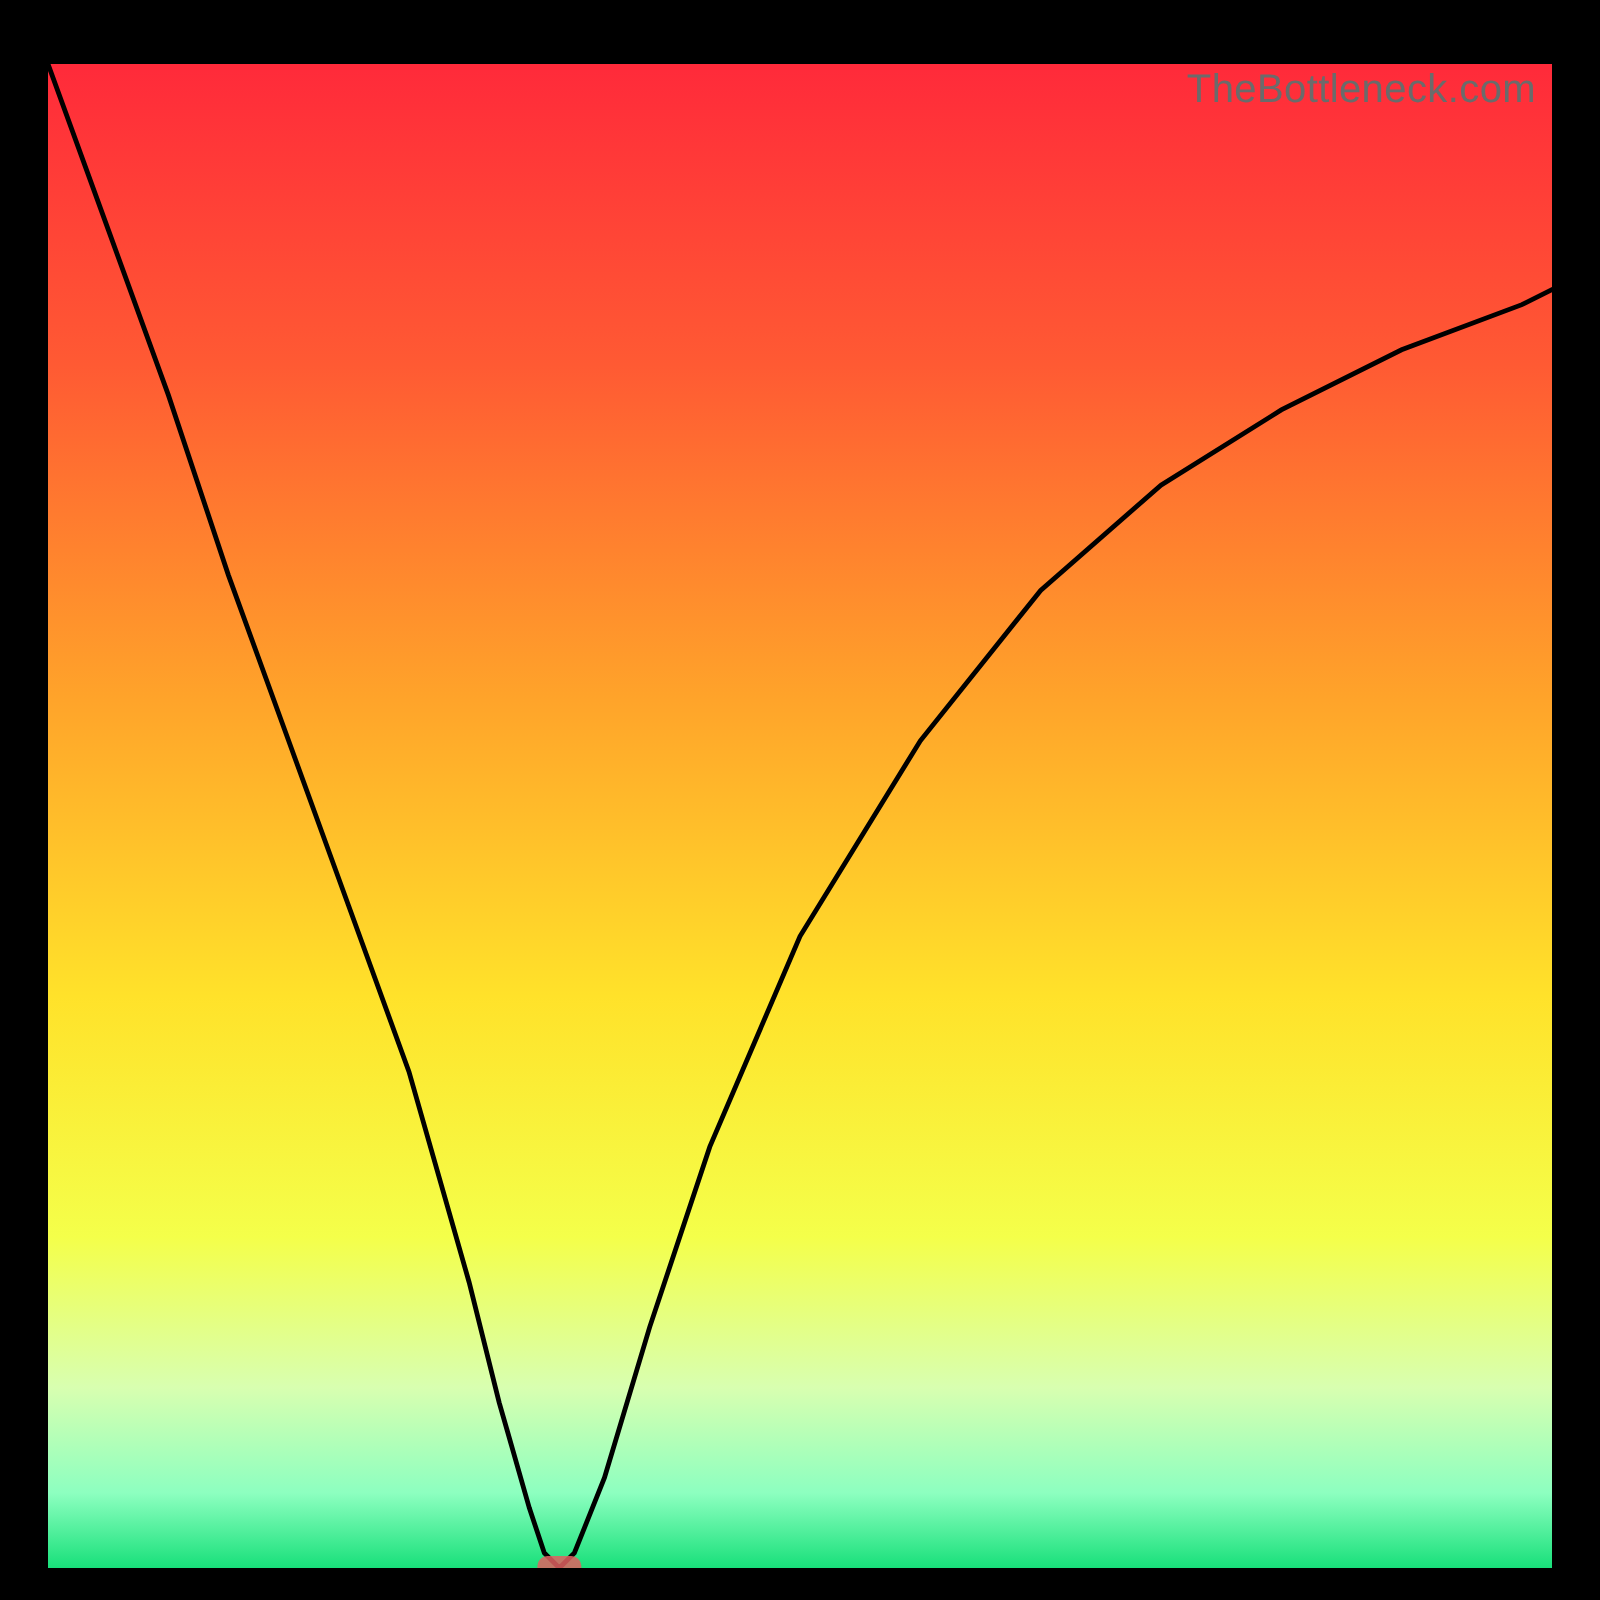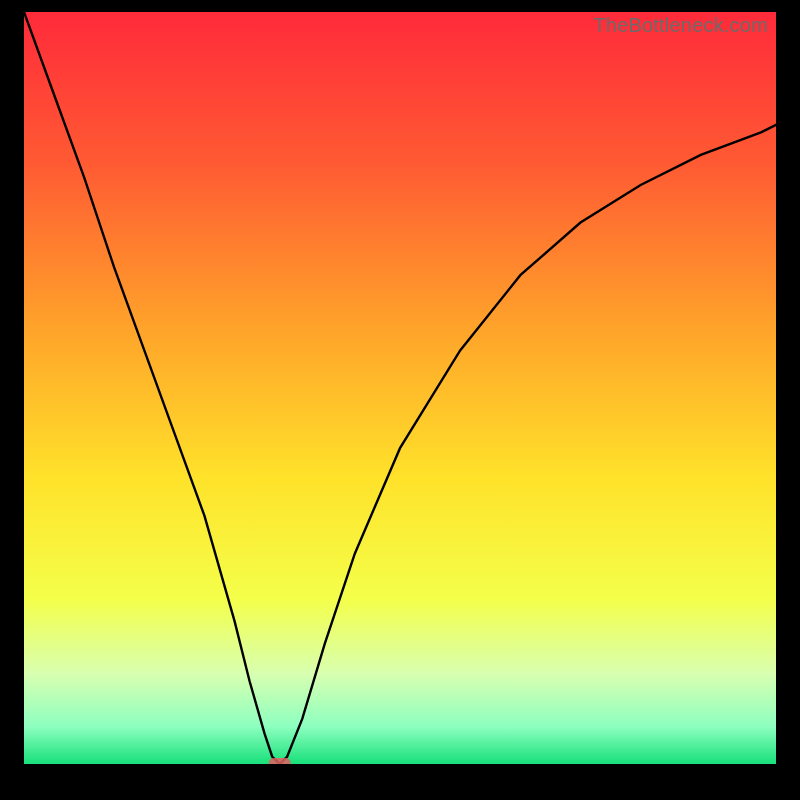--- a/index.html
+++ b/index.html
@@ -7,21 +7,21 @@
     padding: 0;
     width: 800px;
     height: 800px;
     background: #000;
     overflow: hidden;
     font-family: Arial, Helvetica, sans-serif;
   }
   .frame {
     position: absolute;
     left: 24px;
-    top: 12px;
+    top: 32px;
     width: 752px;
     height: 752px;
     background: #000;
   }
   .watermark {
     position: absolute;
     top: 2px;
     right: 8px;
     color: #6b6b6b;
     font-size: 20px;

